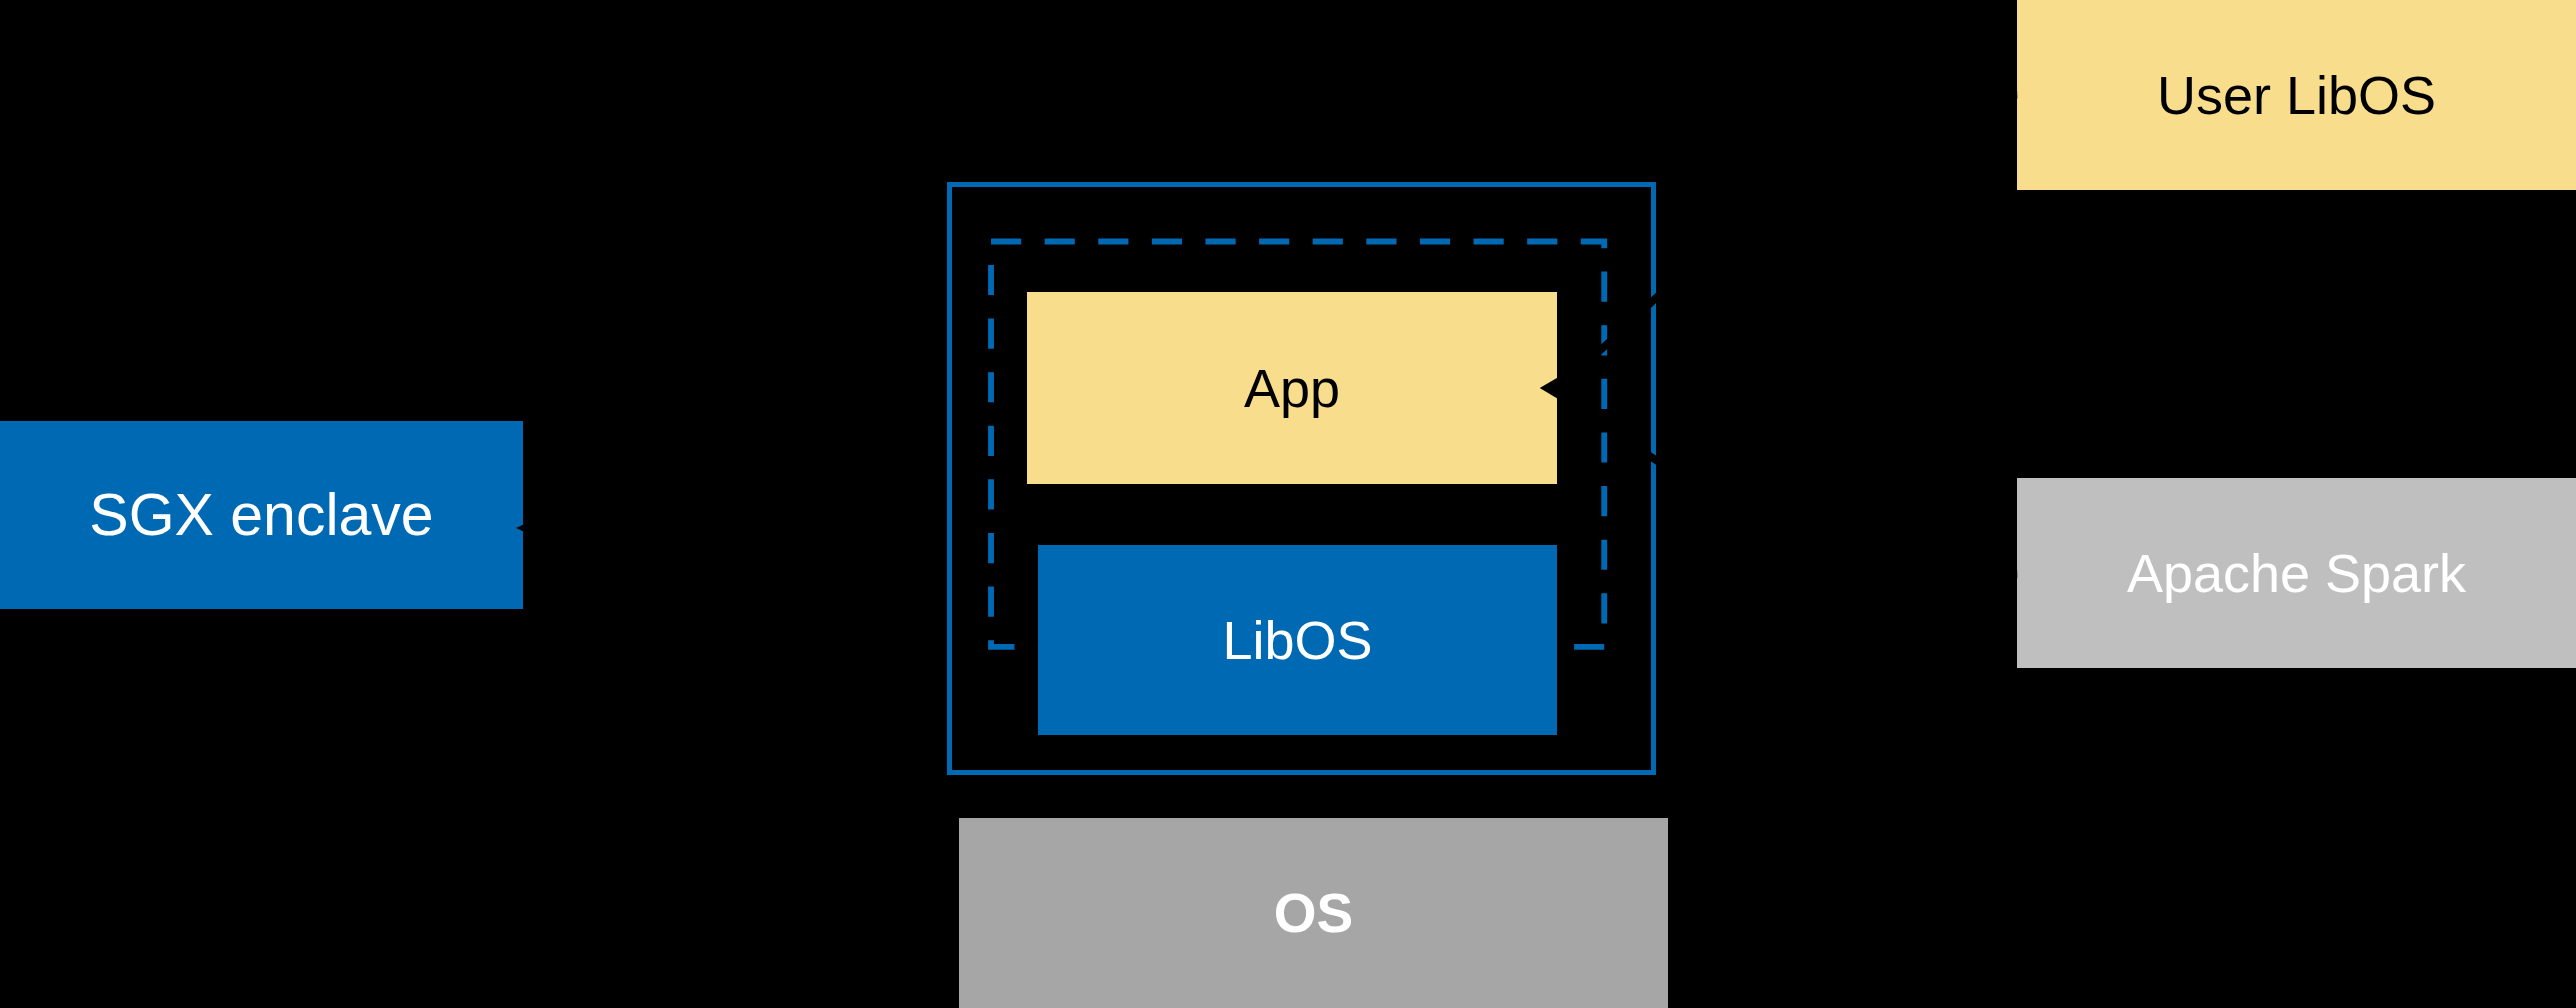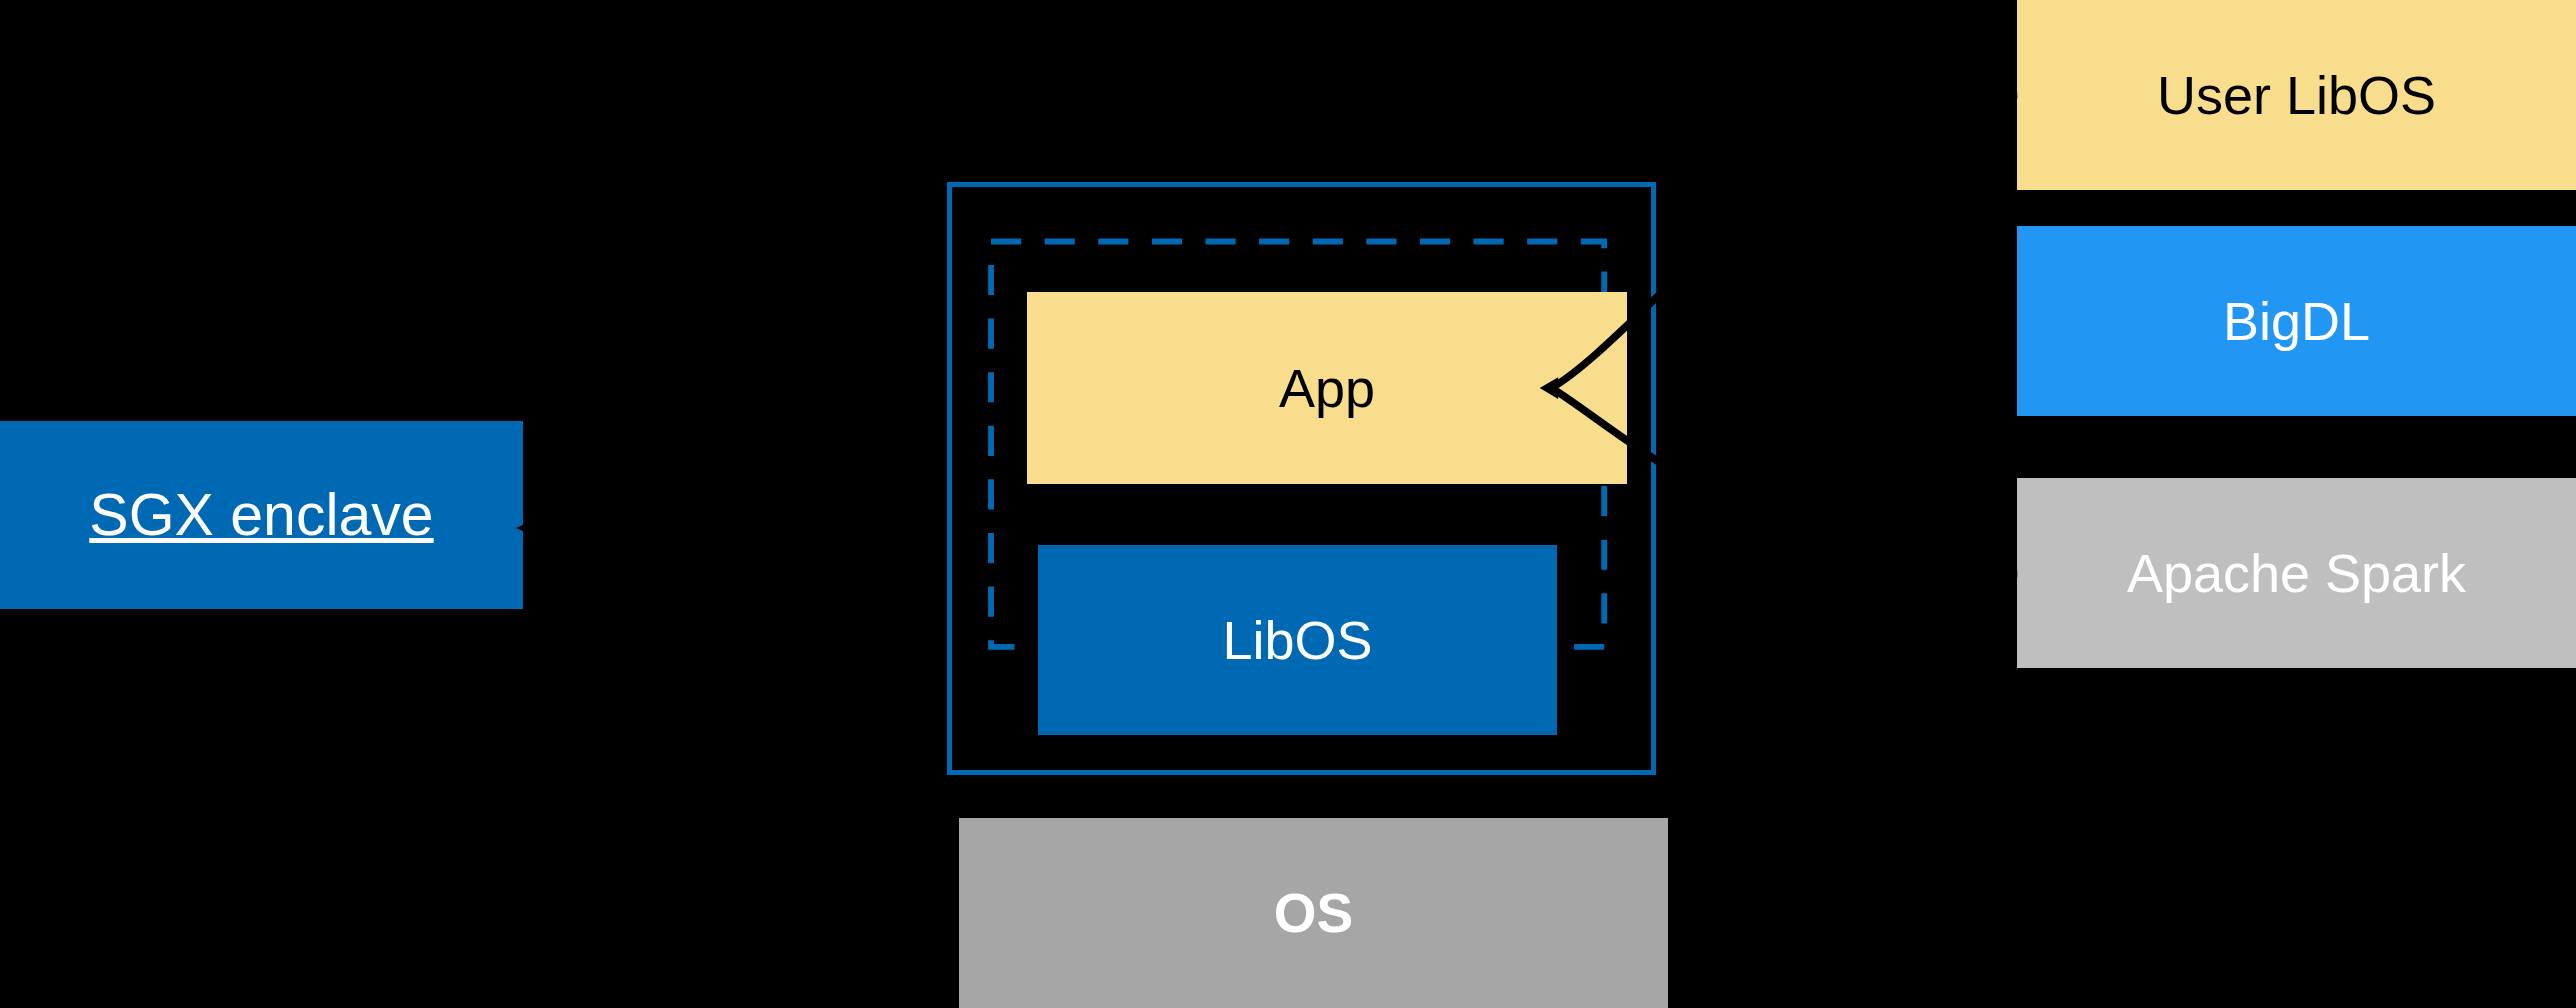--- a/index.html
+++ b/index.html
@@ -28,21 +28,21 @@
     white-space: nowrap;
     font-size: 54px;
     line-height: 1;
   }
 
   
   .sgx-label {
     left: 0; top: 421px; width: 523px; height: 188px;
     background: var(--c-intel-blue);
   }
-  .sgx-label .label { color: var(--c-text-light); font-size: 59px; text-decoration: underline; }
+  .sgx-label .label { color: var(--c-text-light); font-size: 59px; }
 
   
   .host-box {
     left: 947px; top: 182px; width: 709px; height: 593px;
     border: 5px solid var(--c-intel-blue);
     background: transparent;
     z-index: 1;
   }
 
   .svg-under {
@@ -68,21 +68,21 @@
   .annotation-dashed {
     fill: none;
     stroke: var(--c-annotation-black);
     stroke-width: 7;
     stroke-dasharray: 22 16;
   }
   .annotation-fill { fill: var(--c-annotation-black); }
 
   
   .app-box {
-    left: 1027px; top: 292px; width: 600px; height: 192px;
+    left: 1027px; top: 292px; width: 530px; height: 192px;
     background: var(--c-yellow); z-index: 3;
   }
   .app-box .label { color: var(--c-text-dark); }
 
   .libos-box {
     left: 1038px; top: 545px; width: 519px; height: 190px;
     background: var(--c-intel-blue); z-index: 3;
   }
   .libos-box .label { color: var(--c-text-light); }
 
@@ -134,23 +134,20 @@
     <span class="label">LibOS</span>
   </div>
 
   <div class="box os-box">
     <span class="label">OS</span>
   </div>
 
   <div class="box user-apps-box">
     <span class="label">User LibOS</span>
   </div>
-  <div class="box bigdl-box">
-    <span class="label">BigDL</span>
-  </div>
   <div class="box spark-box">
     <span class="label">Apache Spark</span>
   </div>
 
   <svg class="svg-over" viewBox="0 0 3075 1204">
 
     <path class="annotation-stroke" d="M 1852 463 C 1960 400 2150 120 2408 113"></path>
     <path class="annotation-stroke" d="M 1852 463 C 1930 510 2120 690 2408 685"></path>
     <polygon class="annotation-fill" points="1838,463 1860,450 1860,476"></polygon>
 

